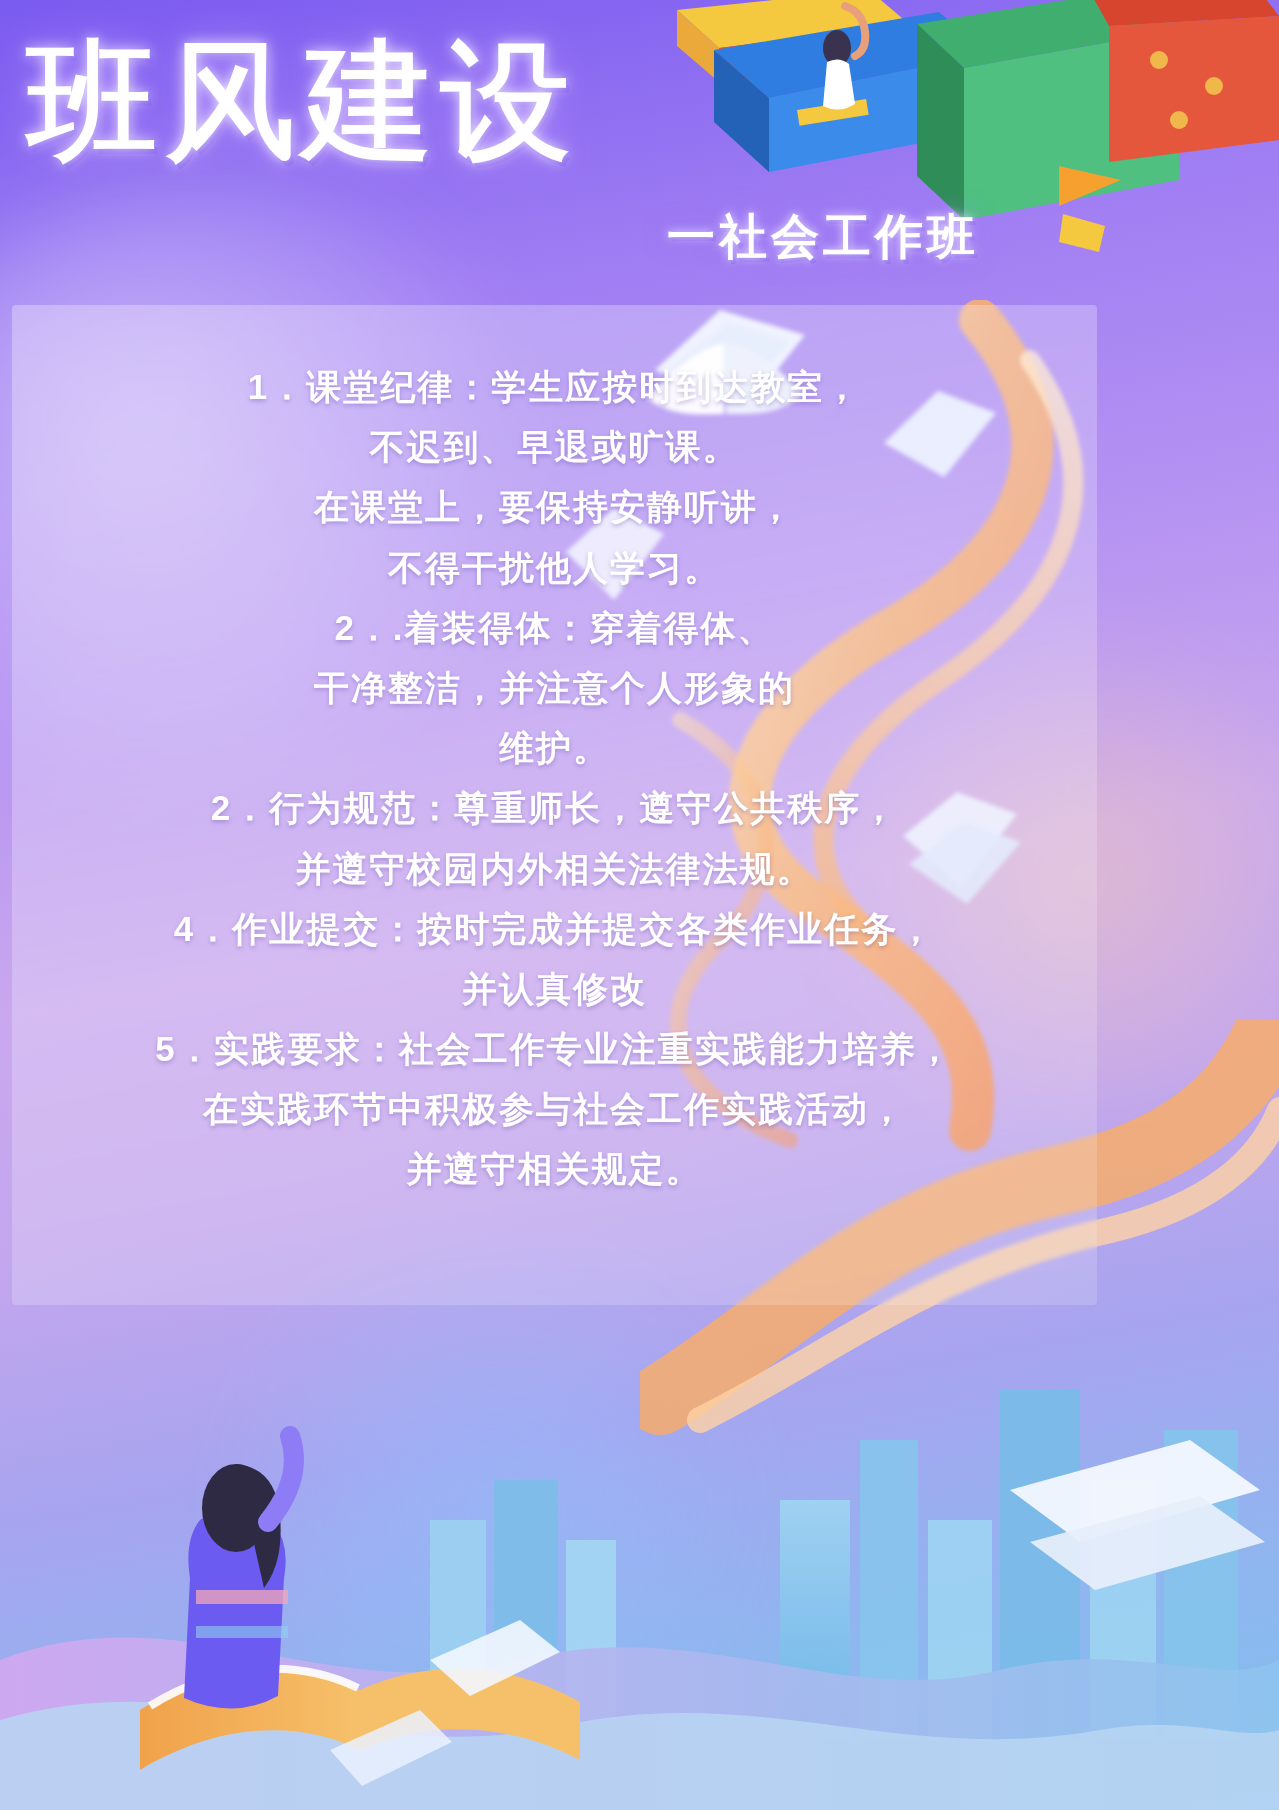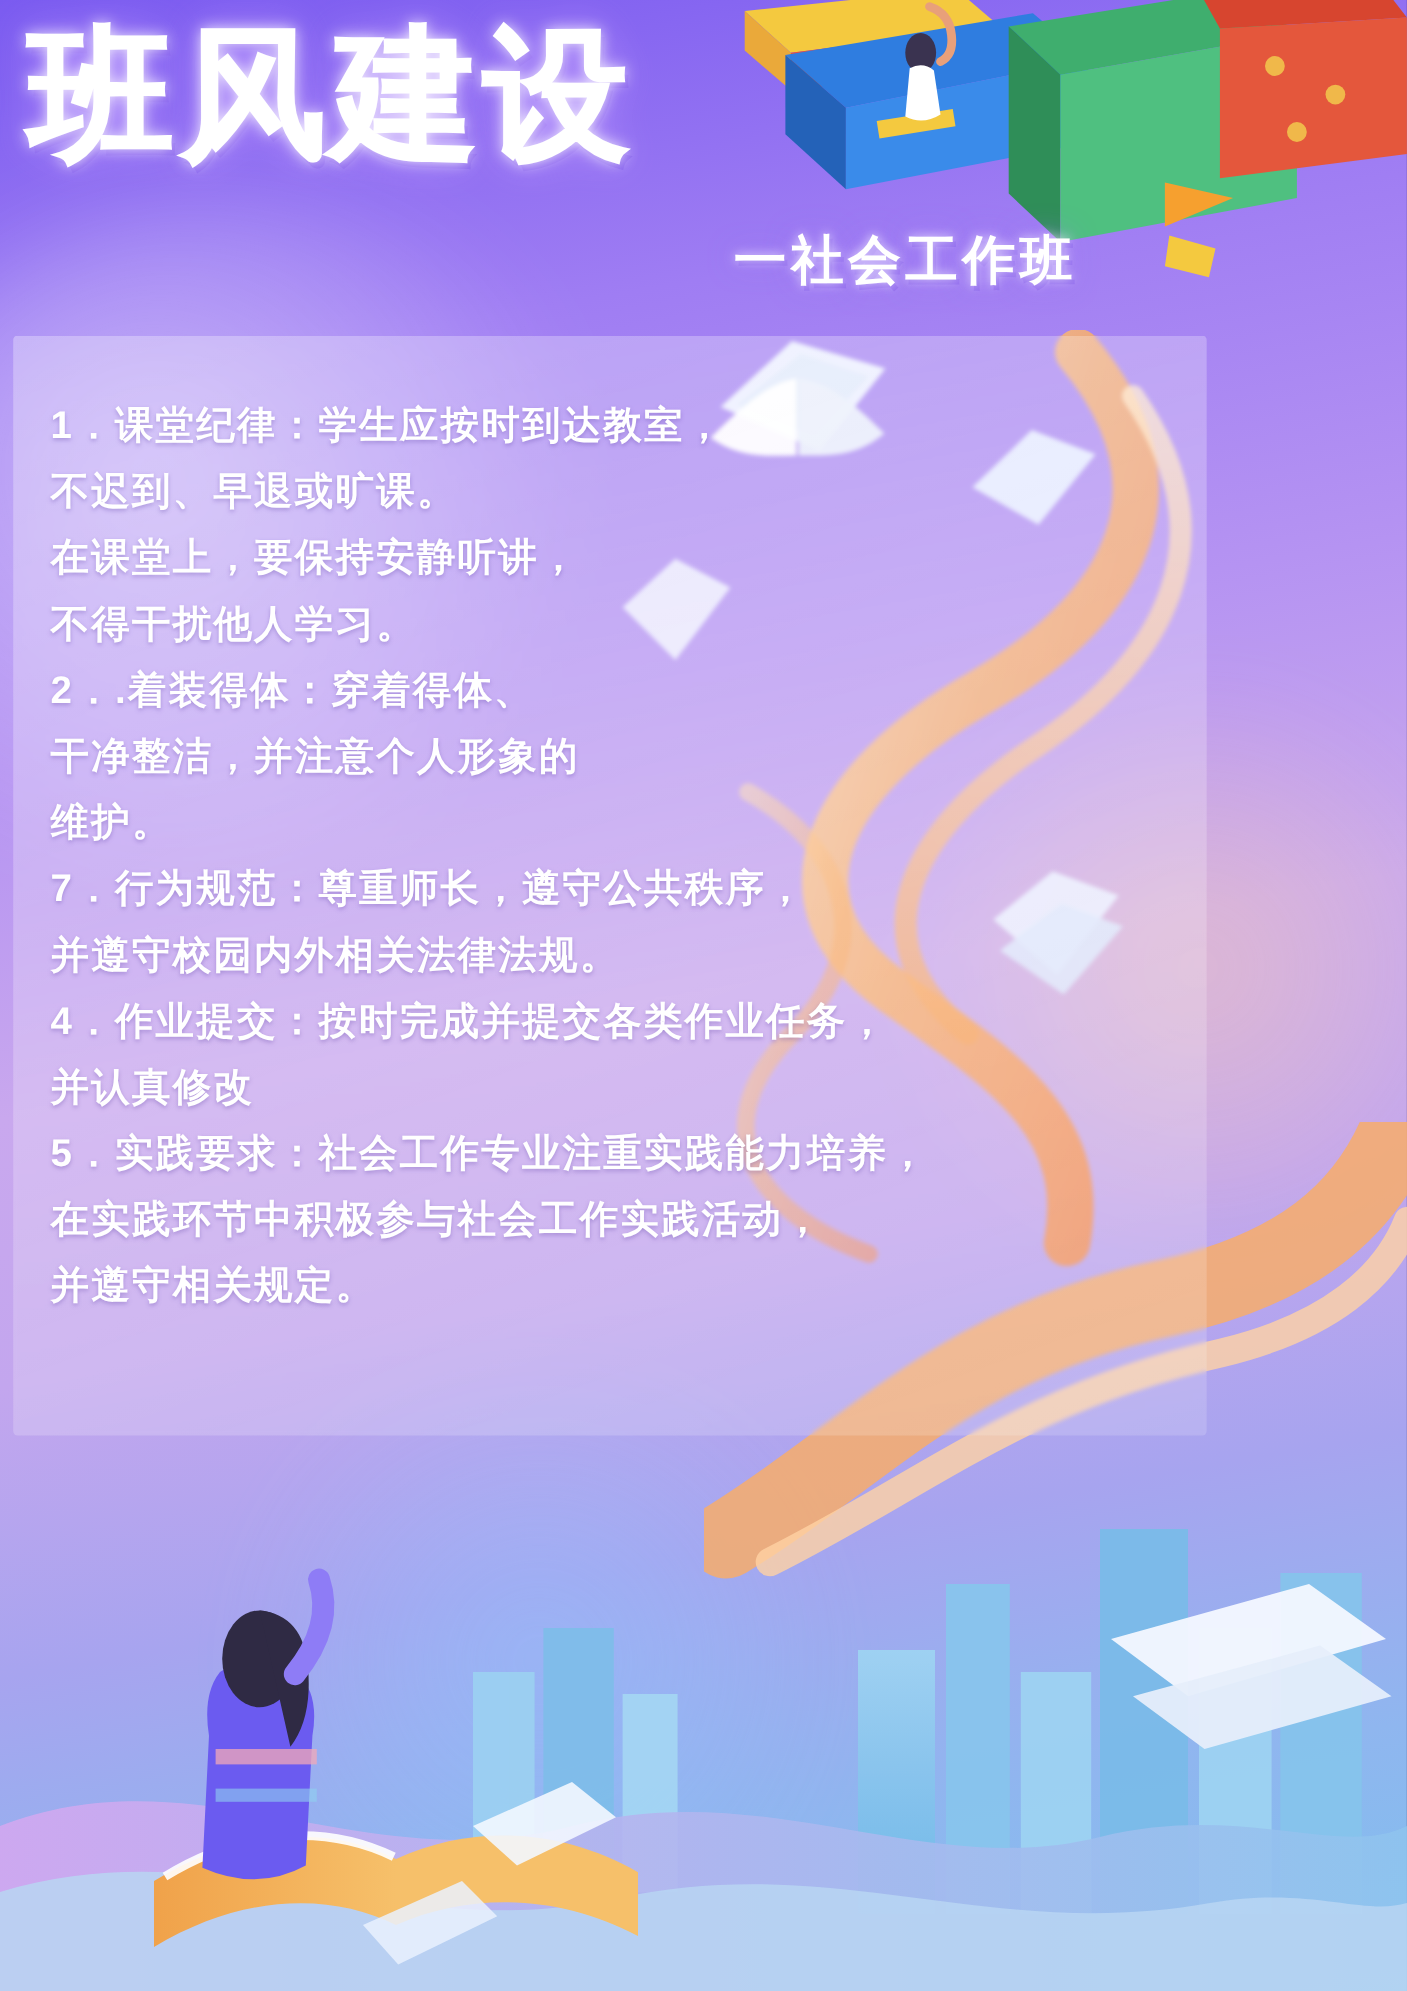--- a/index.html
+++ b/index.html
@@ -38,25 +38,25 @@
 
   
   .books { position: absolute; right: 0; top: -10px; width: 620px; height: 330px; }
 
   
   .header { position: absolute; top: 0; left: 0; width: 100%; height: 320px; }
 
   .title {
     position: absolute;
     left: 26px;
-    top: 18px;
+    top: 33px;
     font-size: 132px;
     line-height: 1.05;
     letter-spacing: 6px;
-    font-weight: 700;
+    font-weight: 400;
     color: #ffffff;
     -webkit-text-stroke: 2px #ffffff;
     text-shadow:
       0 0 14px rgba(255,255,255,.95),
       0 0 38px rgba(190,150,255,.95),
       4px 6px 0 rgba(120,80,230,.45);
     white-space: nowrap;
   }
 
   .subtitle {
@@ -90,20 +90,21 @@
 
   .rule {
     color: #ffffff;
     font-size: 35px;
     line-height: 1.72;
     letter-spacing: 2px;
     font-weight: 600;
     text-shadow: 0 2px 4px rgba(90,60,160,.35);
     margin: 0;
     white-space: pre-line;
+    text-align: center;
   }
 
   
   .bottom-art { position: absolute; left: 0; bottom: 0; width: 100%; height: 620px; }
 </style>
 </head>
 <body>
 
 <div id="poster">
 
@@ -202,21 +203,21 @@
   </div>
 
   <div class="panel">
     <p class="rule">1．课堂纪律：学生应按时到达教室，
 不迟到、早退或旷课。
 在课堂上，要保持安静听讲，
 不得干扰他人学习。</p>
     <p class="rule">2．.着装得体：穿着得体、
 干净整洁，并注意个人形象的
 维护。</p>
-    <p class="rule">7．行为规范：尊重师长，遵守公共秩序，
+    <p class="rule">2．行为规范：尊重师长，遵守公共秩序，
 并遵守校园内外相关法律法规。</p>
     <p class="rule">4．作业提交：按时完成并提交各类作业任务，
 并认真修改</p>
     <p class="rule">5．实践要求：社会工作专业注重实践能力培养，
 在实践环节中积极参与社会工作实践活动，
 并遵守相关规定。</p>
   </div>
 
   <div class="bottom-art">
     <svg width="1279" height="620" viewBox="0 0 1279 620" style="position:absolute;left:0;bottom:0;">

